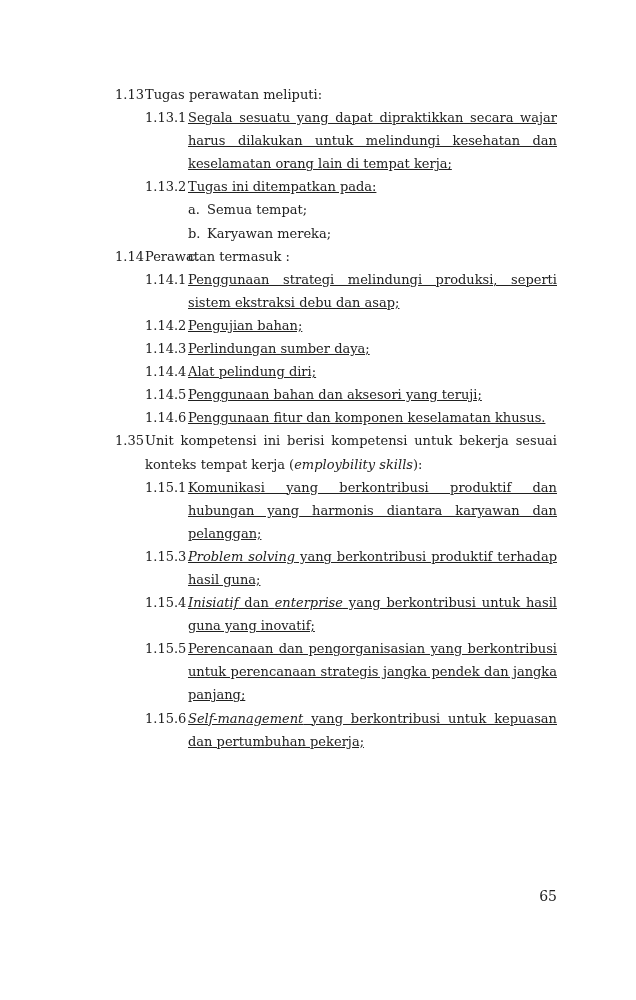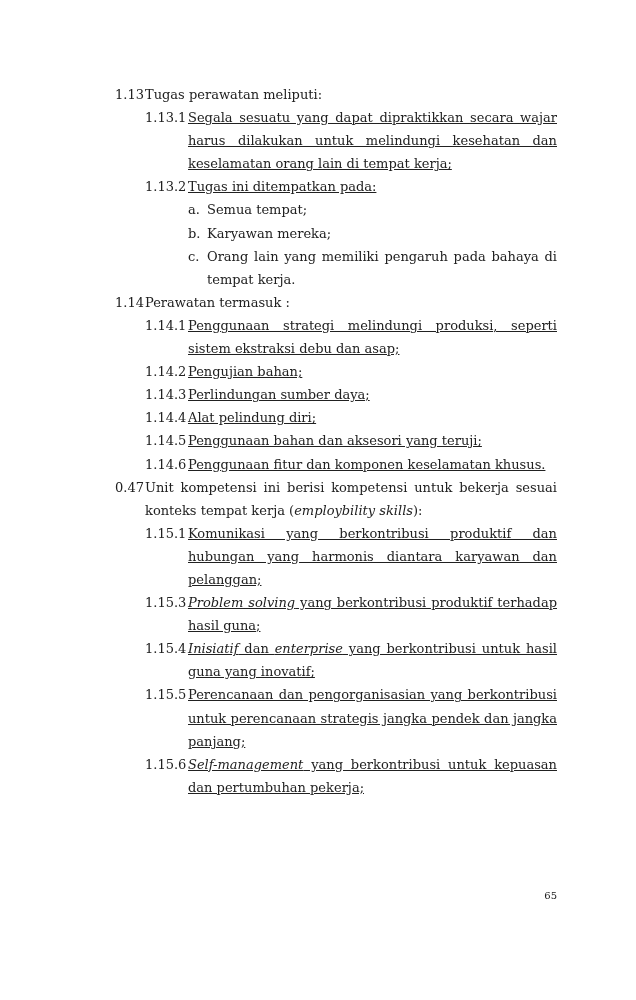--- a/index.html
+++ b/index.html
@@ -30,21 +30,21 @@
   .l3 { padding-left: 92px; }
   .l3 > .num { position: absolute; left: 73px; top: 0; }
   .num { white-space: nowrap; }
   .txt i { font-style: italic; }
   .pagenum-row {
     position: absolute;
     left: 115px;
     top: 886px;
     width: 442px;
     text-align: right;
-    font-size: 10px;
+    font-size: 14px;
     line-height: 20px;
   }
 </style>
 </head>
 <body>
 
 <div class="page">
   <div class="content">
 
     <div>
@@ -64,21 +64,20 @@
         <div class="item l3">
           <span class="num">a.</span>
           <span class="txt"><span>Semua tempat;</span></span>
         </div>
         <div class="item l3">
           <span class="num">b.</span>
           <span class="txt"><span>Karyawan mereka;</span></span>
         </div>
         <div class="item l3">
           <span class="num">c.</span>
-          <span class="txt"><span>Orang lain yang memiliki pengaruh pada bahaya di tempat kerja.</span></span>
         </div>
       </div>
     </div>
 
     <div>
       <div class="item l1">
         <span class="num">1.14</span>
         <span class="txt"><span>Perawatan termasuk :</span></span>
       </div>
       <div class="item l2">
@@ -102,21 +101,21 @@
         <span class="txt"><span>Penggunaan bahan dan aksesori yang teruji;</span></span>
       </div>
       <div class="item l2">
         <span class="num">1.14.6</span>
         <span class="txt"><span>Penggunaan fitur dan komponen keselamatan khusus.</span></span>
       </div>
     </div>
 
     <div>
       <div class="item l1">
-        <span class="num">0.47</span>
+        <span class="num">1.35</span>
         <span class="txt"><span>Unit kompetensi ini  berisi kompetensi untuk bekerja sesuai konteks tempat kerja (</span><i>employbility skills</i><span>):</span></span>
       </div>
       <div class="item l2">
         <span class="num">1.15.1</span>
         <span class="txt"><span>Komunikasi yang berkontribusi produktif dan hubungan yang harmonis diantara karyawan dan pelanggan;</span></span>
       </div>
       <div class="item l2">
         <span class="num">1.15.3</span>
         <span class="txt"><i>Problem solving</i><span> yang berkontribusi produktif  terhadap hasil guna;</span></span>
       </div>

